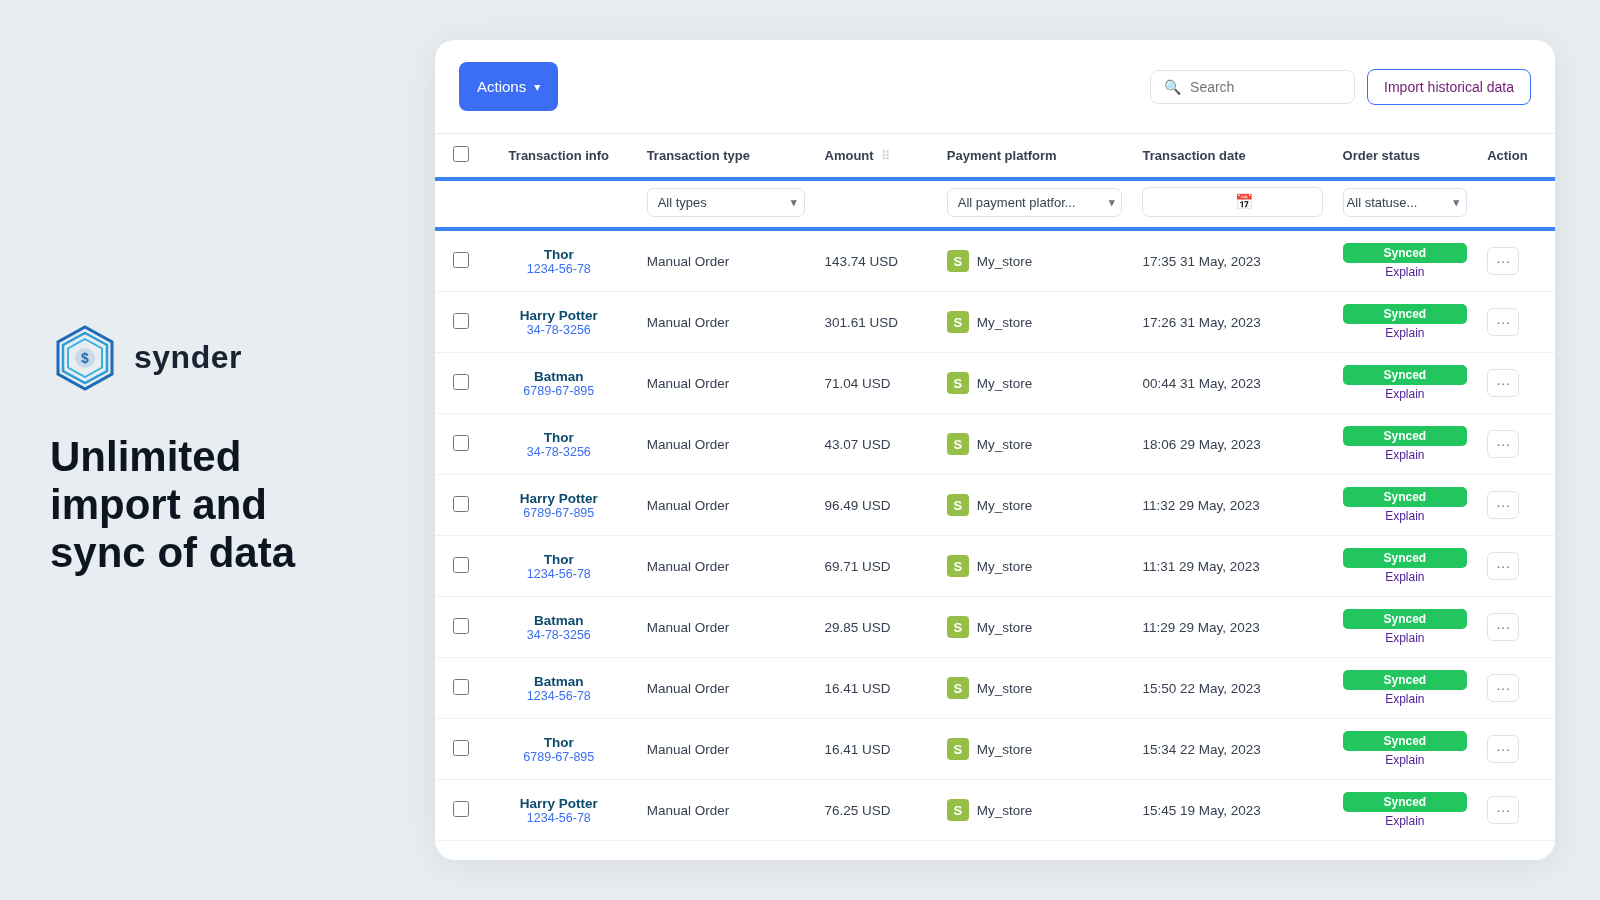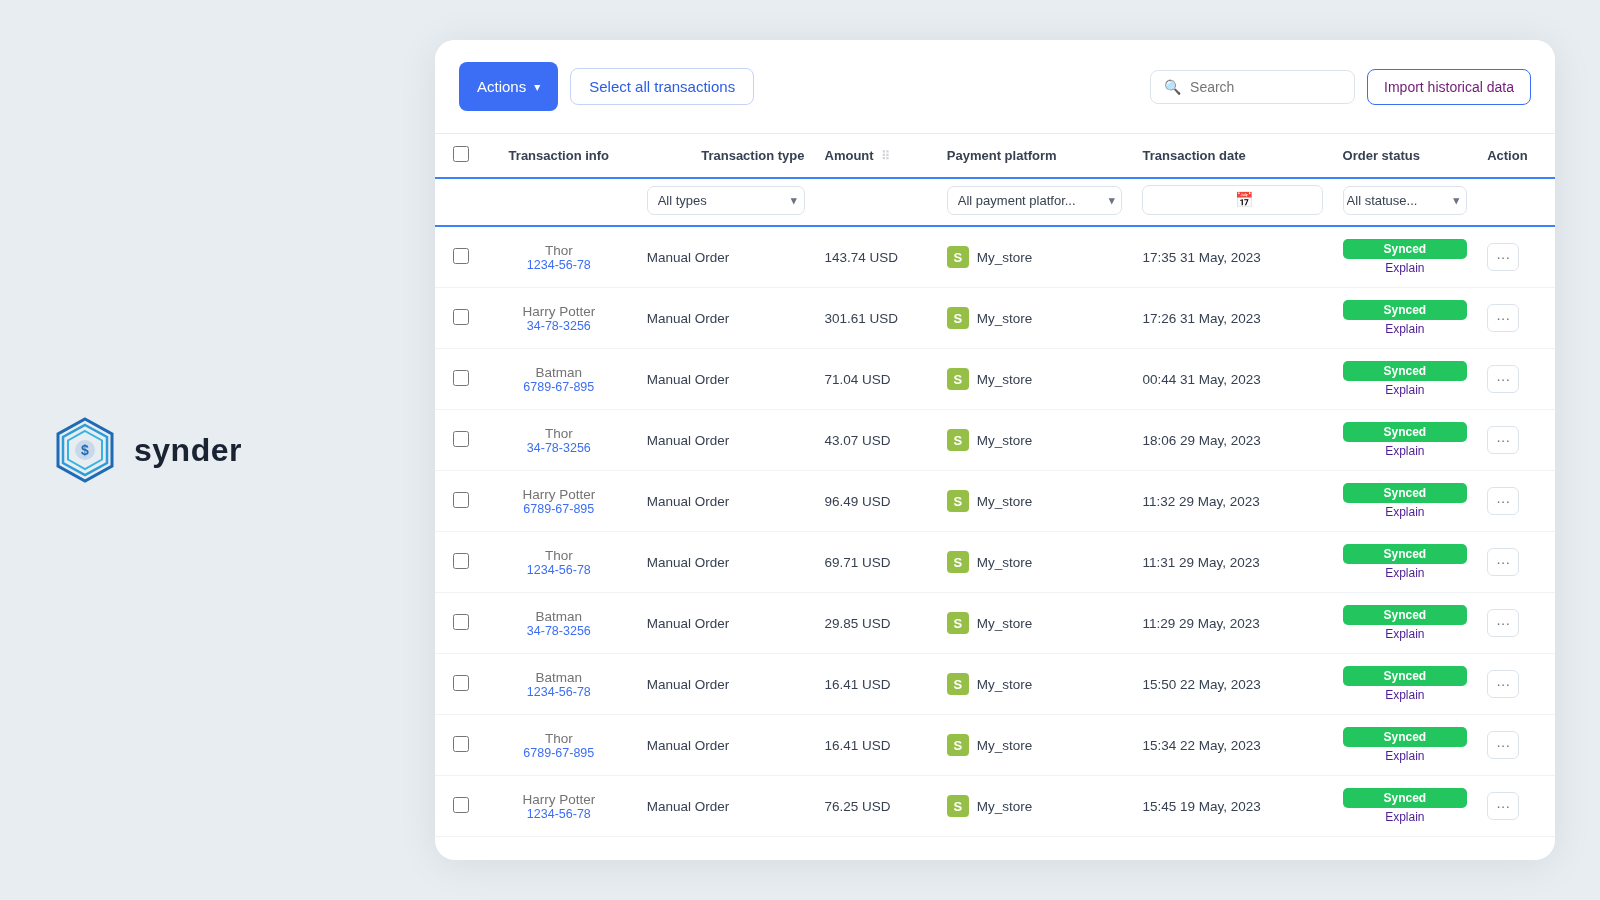--- a/index.html
+++ b/index.html
@@ -154,41 +154,41 @@
       flex: 1;
       overflow-y: auto;
     }
 
     table {
       width: 100%;
       border-collapse: collapse;
     }
 
     thead tr {
-      border-bottom: 2px solid #3b82f6;
+      border-bottom: 4px solid #3b82f6;
     }
 
     th {
       padding: 12px 10px;
       font-size: 13px;
       font-weight: 600;
       color: #374151;
       text-align: left;
       background: #fff;
       white-space: nowrap;
     }
 
     .th-checkbox {
       width: 46px;
       text-align: center;
       padding-left: 16px;
     }
 
     .th-info { min-width: 140px; text-align: center; }
-    .th-type { min-width: 160px; text-align: right; }
+    .th-type { min-width: 160px; }
     .th-amount { min-width: 110px; }
     .th-platform { min-width: 170px; }
     .th-date { min-width: 180px; }
     .th-status { min-width: 130px; }
     .th-action { min-width: 70px; }
 
     .filter-row th {
       padding: 6px 10px 10px;
       background: #fff;
     }
@@ -276,22 +276,22 @@
     .td-checkbox {
       text-align: center;
       padding-left: 16px;
     }
 
     .td-info {
       text-align: center;
     }
 
     .td-info .name {
-      font-weight: 400;
-      color: #737373;
+      font-weight: 700;
+      color: #0c4a6e;
       font-size: 13.5px;
     }
 
     .td-info .ref {
       color: #3b6ef5;
       font-size: 12.5px;
       cursor: pointer;
     }
 
     .td-amount {
@@ -374,32 +374,30 @@
 
       <polygon points="35,4 62,19 62,51 35,66 8,51 8,19" fill="none" stroke="#1e6ab5" stroke-width="3"></polygon>
       <polygon points="35,10 57,22 57,48 35,60 13,48 13,22" fill="none" stroke="#2e9cd6" stroke-width="2.5"></polygon>
       <polygon points="35,16 52,25.5 52,44.5 35,54 18,44.5 18,25.5" fill="none" stroke="#38b2e0" stroke-width="2"></polygon>
 
       <circle cx="35" cy="35" r="10" fill="#1e6ab5" opacity="0.15"></circle>
       <text x="35" y="40" text-anchor="middle" fill="#1e6ab5" font-size="14" font-weight="700">$</text>
     </svg>
     <span class="logo-text">synder</span>
   </div>
+  <div class="tagline">Unlimited import and sync of data</div>
 </div>
 
 <div class="right-panel">
   <div class="card">
 
     <div class="toolbar">
       <button class="btn-actions">
         <span>Actions</span>
         <span class="chevron">▾</span>
-      </button>
-      <button class="btn-select-all">
-        <span>Select all transactions</span>
       </button>
       <div class="toolbar-spacer"></div>
       <div class="search-box">
         <span class="search-icon-svg">🔍</span>
         <input type="text" placeholder="Search" style="">
       </div>
       <button class="btn-import">
         <span>Import historical data</span>
       </button>
     </div>

